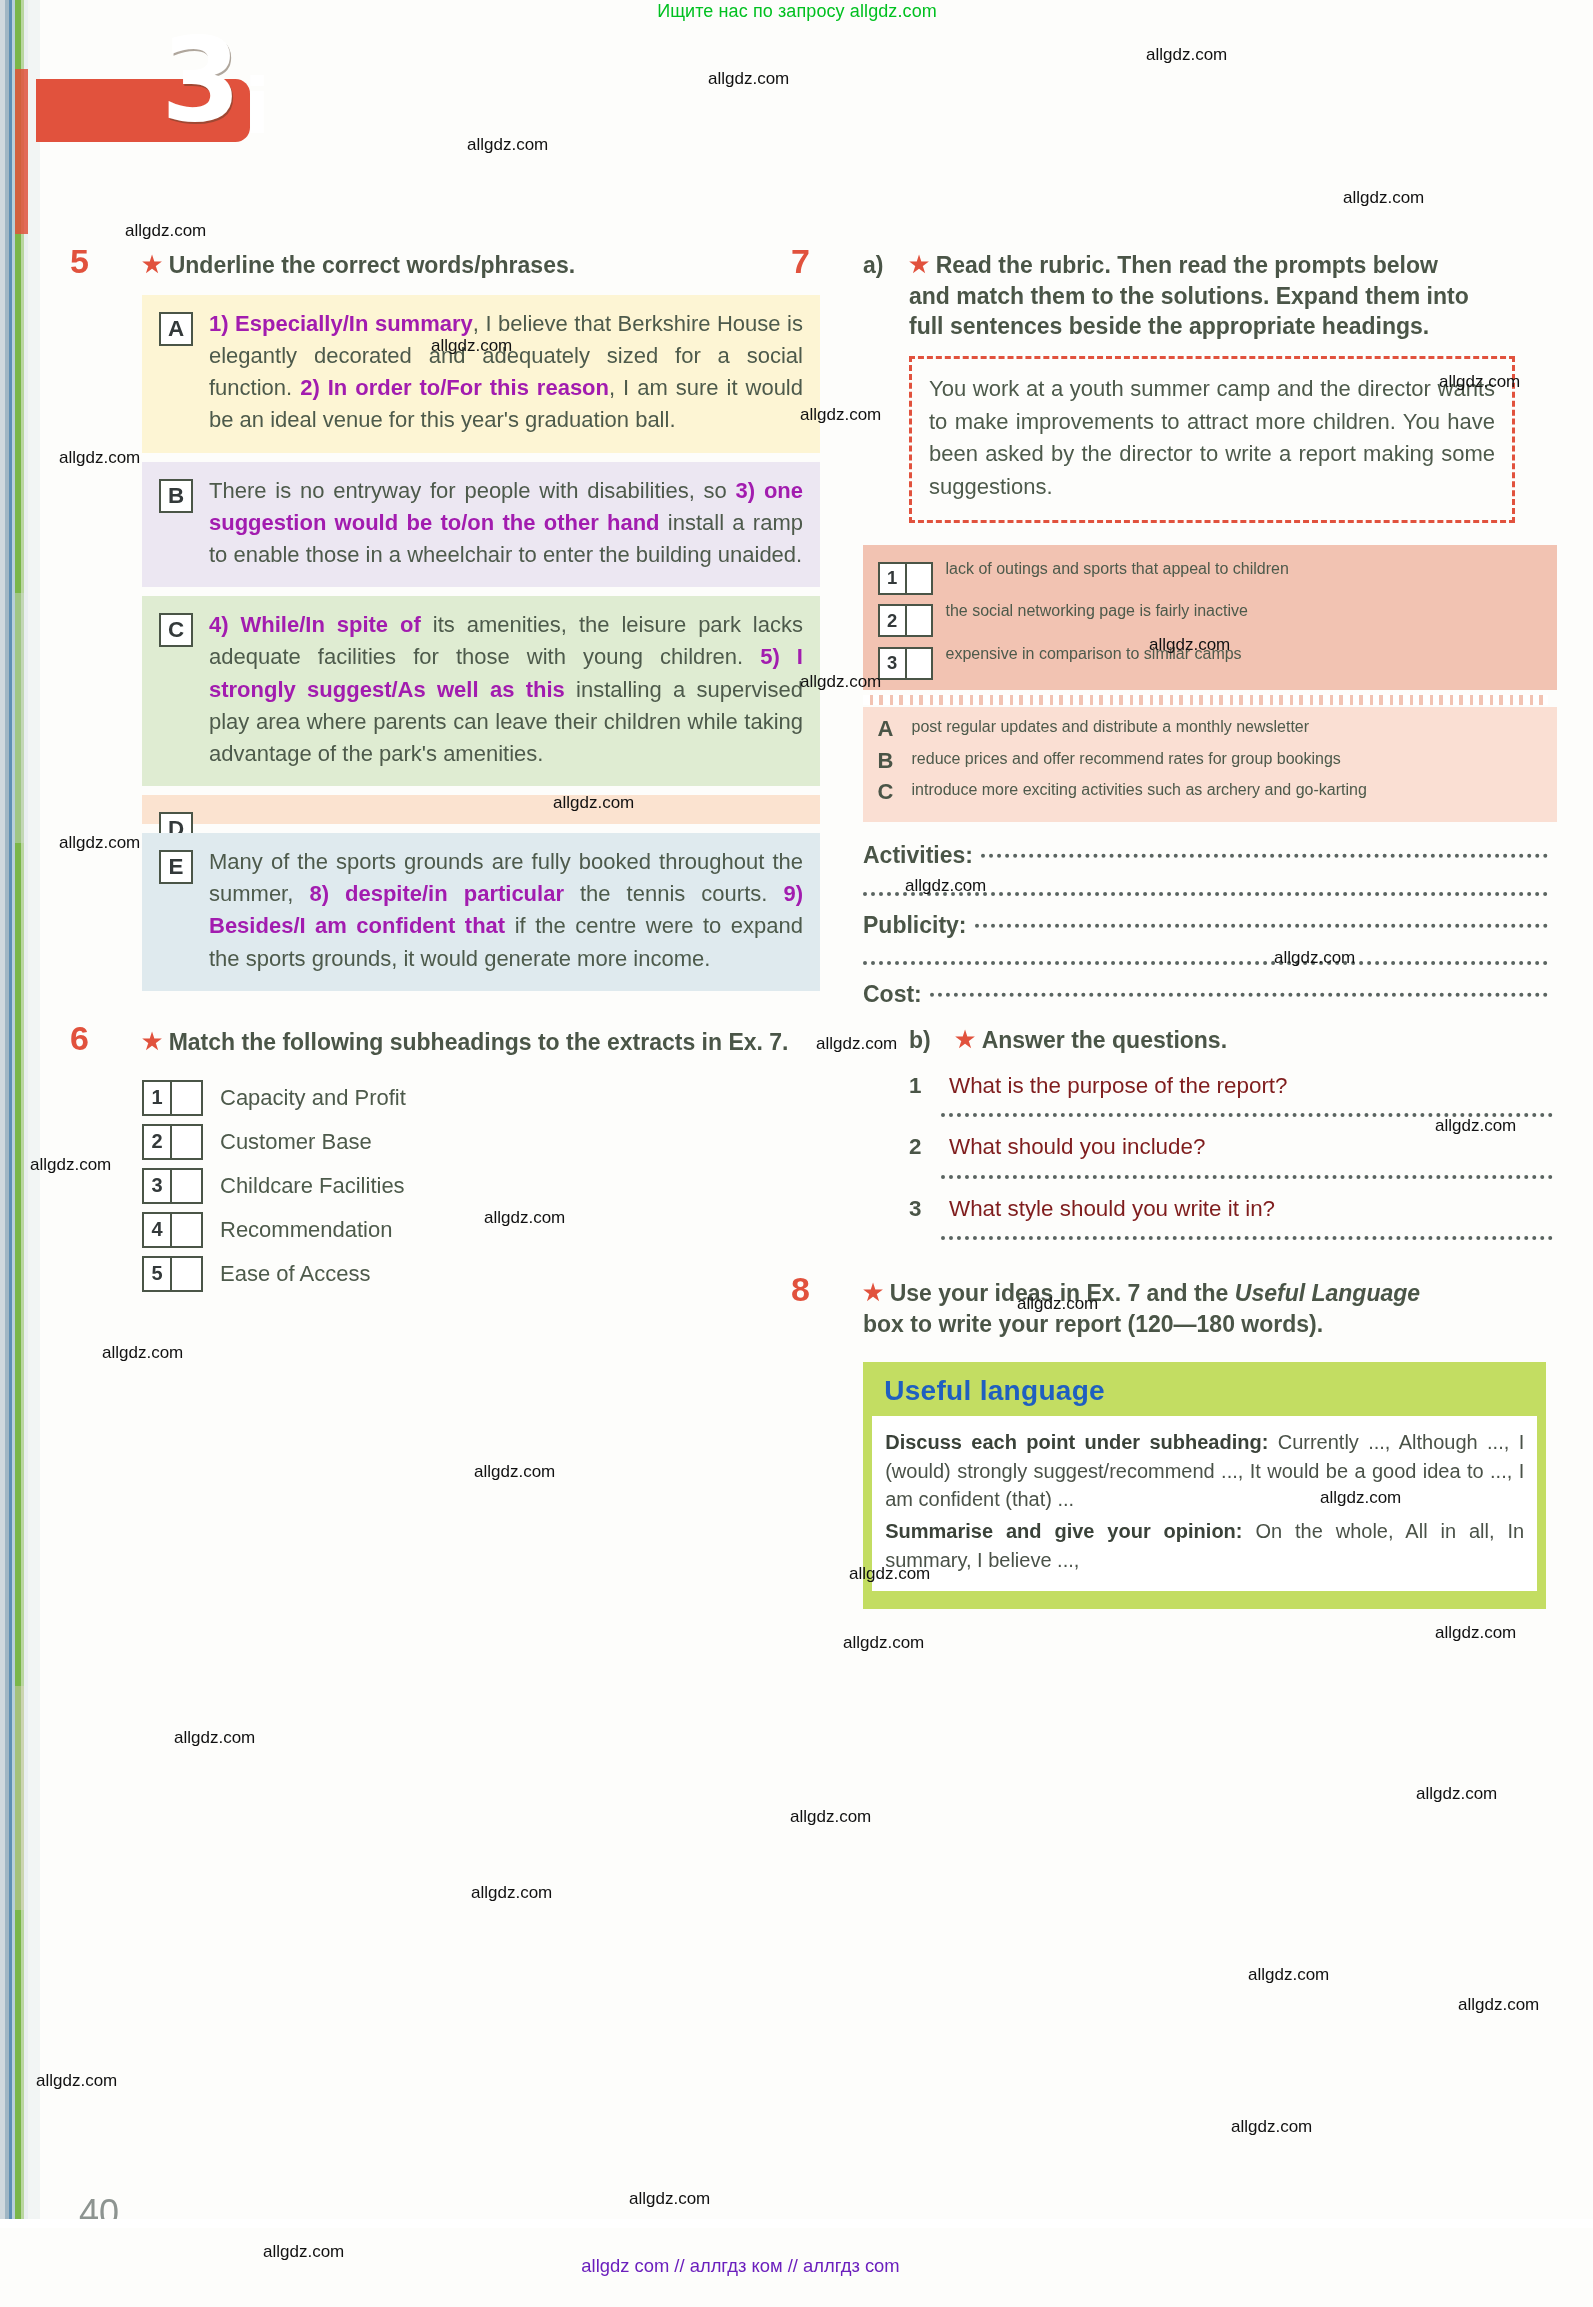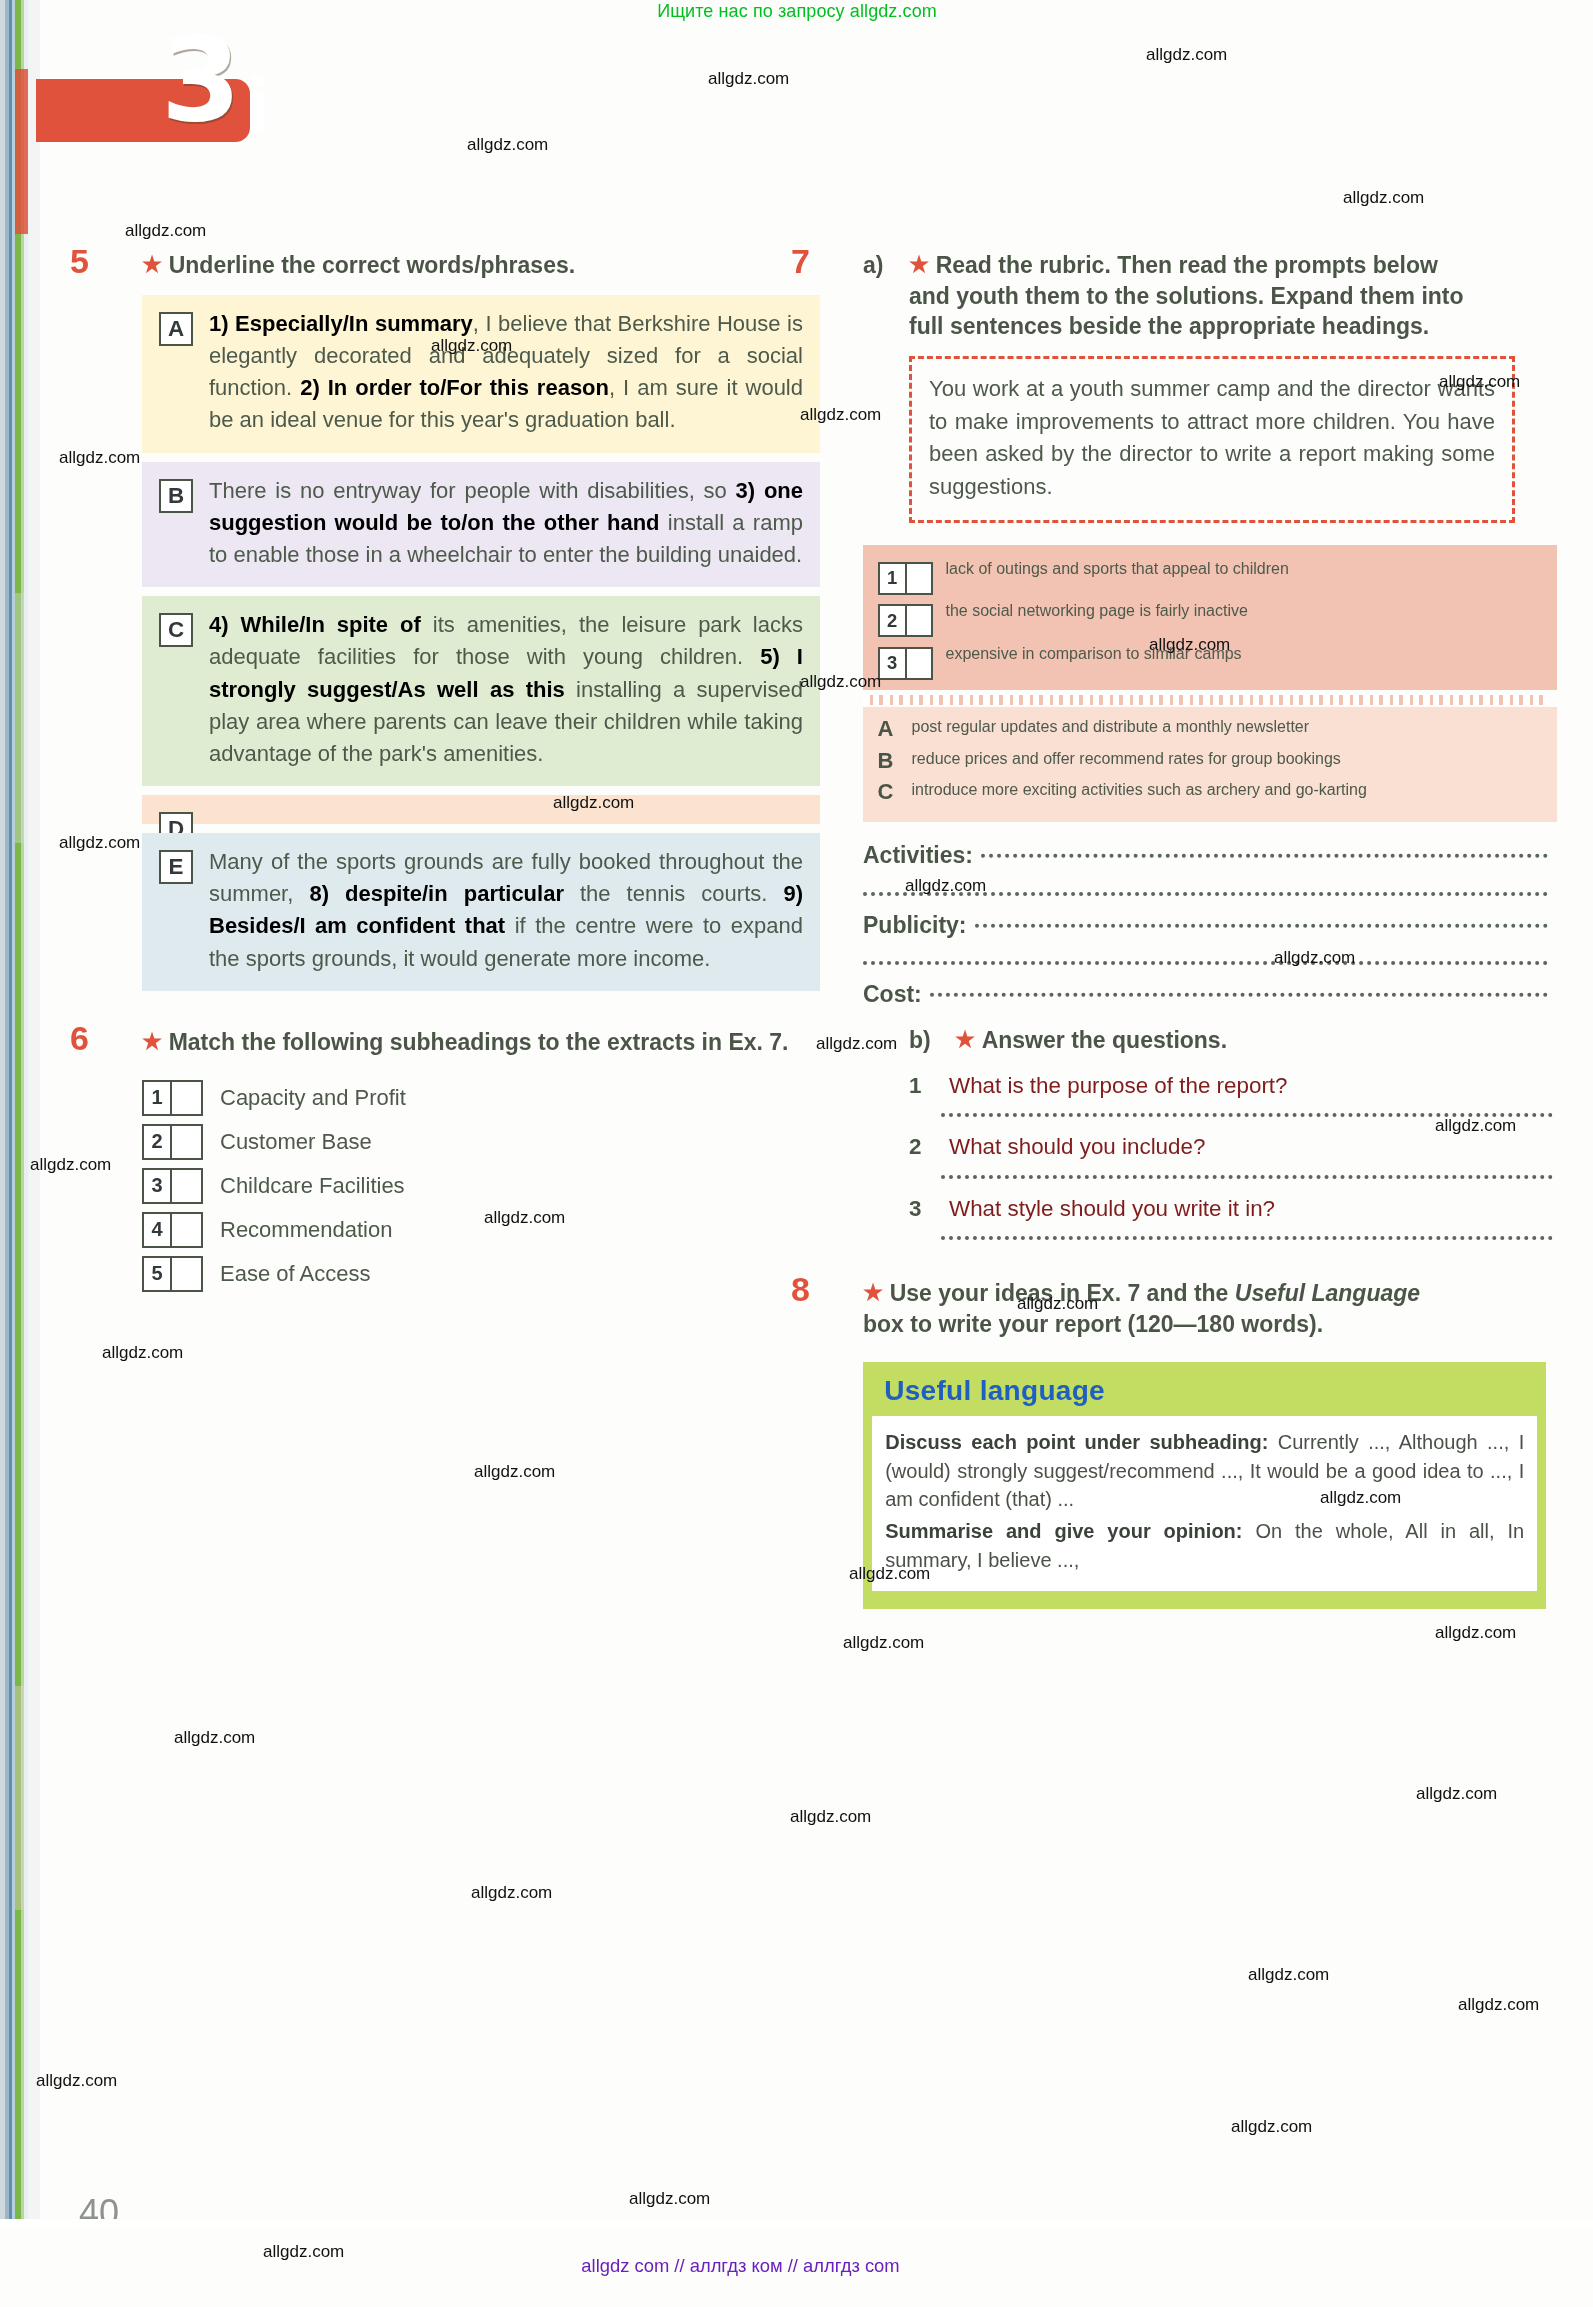--- a/index.html
+++ b/index.html
@@ -77,21 +77,21 @@
     position:absolute;left:17px;top:17px;
     width:30px;height:30px;border:2px solid #4a5547;background:#fff;
     font-size:22.4px;font-weight:700;color:#33393a;
     display:flex;align-items:center;justify-content:center;
     font-family:"Liberation Sans", sans-serif;
   }
   .extract .body{
     margin-left:50px;font-size:22px;line-height:1.46;color:#4d5a4b;
     text-align:justify;font-family:"Liberation Sans", sans-serif;
   }
-  .extract .body b{font-weight:700;color:#000000;}
+  .extract .body b{font-weight:700;color:#a21caf;}
   .boxA{background:#fdf5d4;}
   .boxB{background:#ece7f2;}
   .boxC{background:#dfecd2;}
   .boxD{background:#fbe3d0;}
   .boxE{background:#dfeaee;}
 
   
   .matchlist{margin-top:22.4px;margin-left:0;}
   .matchrow{display:flex;align-items:center;margin-bottom:8px;}
   .mbox{
@@ -292,21 +292,21 @@
           <div class="mlabel">Ease of Access</div>
         </div>
       </div>
   </div>
 
   <div class="col-right">
 
     <div class="exrow">
       <span class="exnum">7</span>
       <span class="extext" style="display:inline-block;">
-        <span style="display:inline-block;width:46px;">a)</span><span style="display:inline-block;width:573px;vertical-align:top;"><span class="star">★</span><span>Read the rubric. Then read the prompts below and youth them to the solutions. Expand them into full sentences beside the appropriate headings.</span></span>
+        <span style="display:inline-block;width:46px;">a)</span><span style="display:inline-block;width:573px;vertical-align:top;"><span class="star">★</span><span>Read the rubric. Then read the prompts below and match them to the solutions. Expand them into full sentences beside the appropriate headings.</span></span>
       </span>
     </div>
 
     <div class="rubric">You work at a youth summer camp and the director wants to make improvements to attract more children. You have been asked by the director to write a report making some suggestions.</div>
 
     <div class="promptbox">
       <div id="ex7-prompts">
           <div class="promptrow">
             <div class="pbox">
               <div class="n">1</div>

